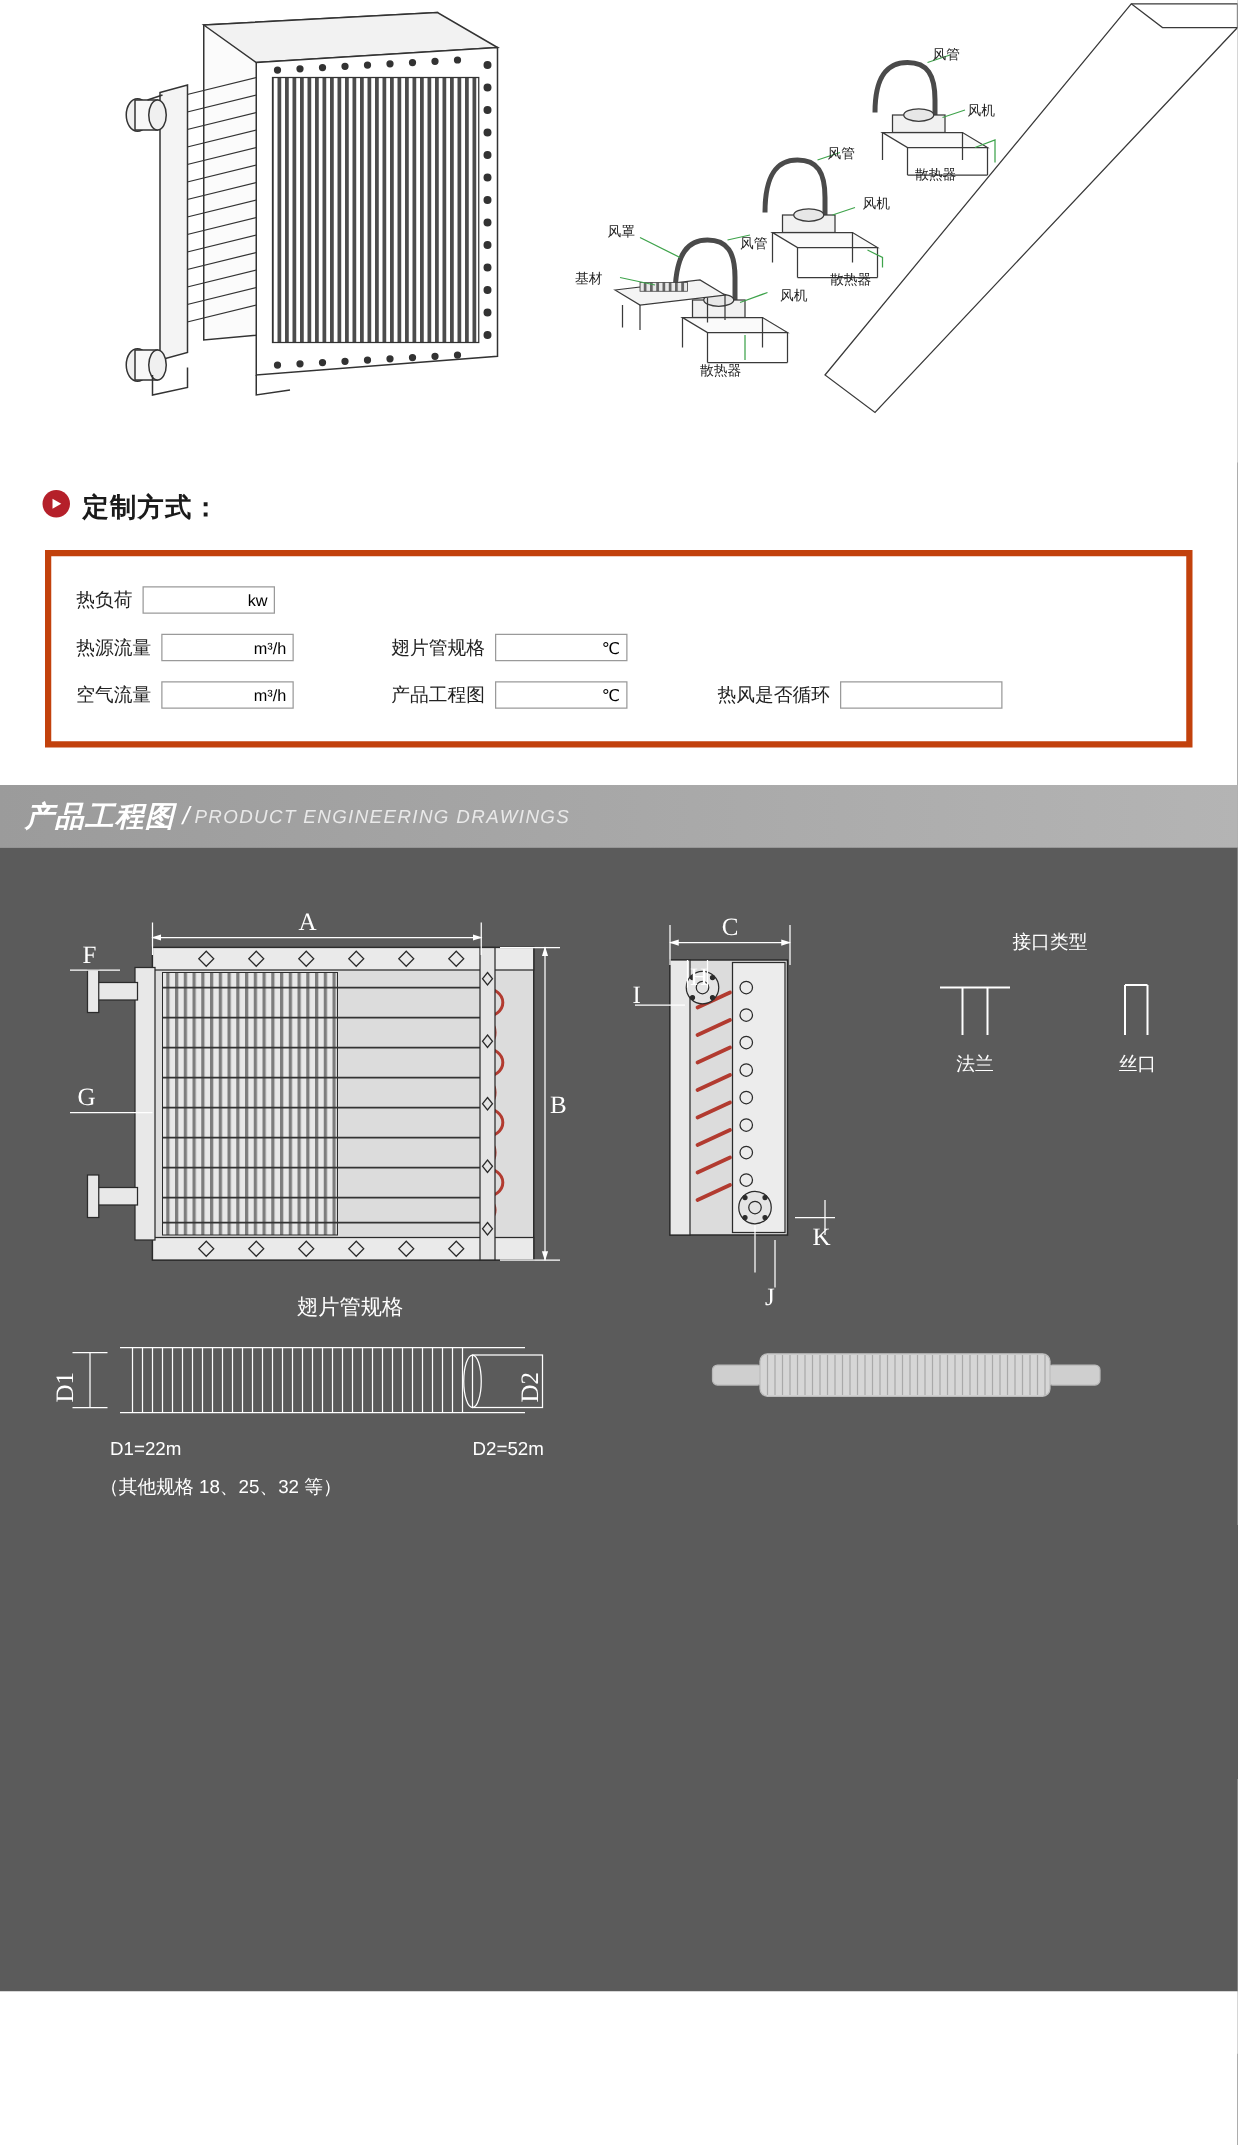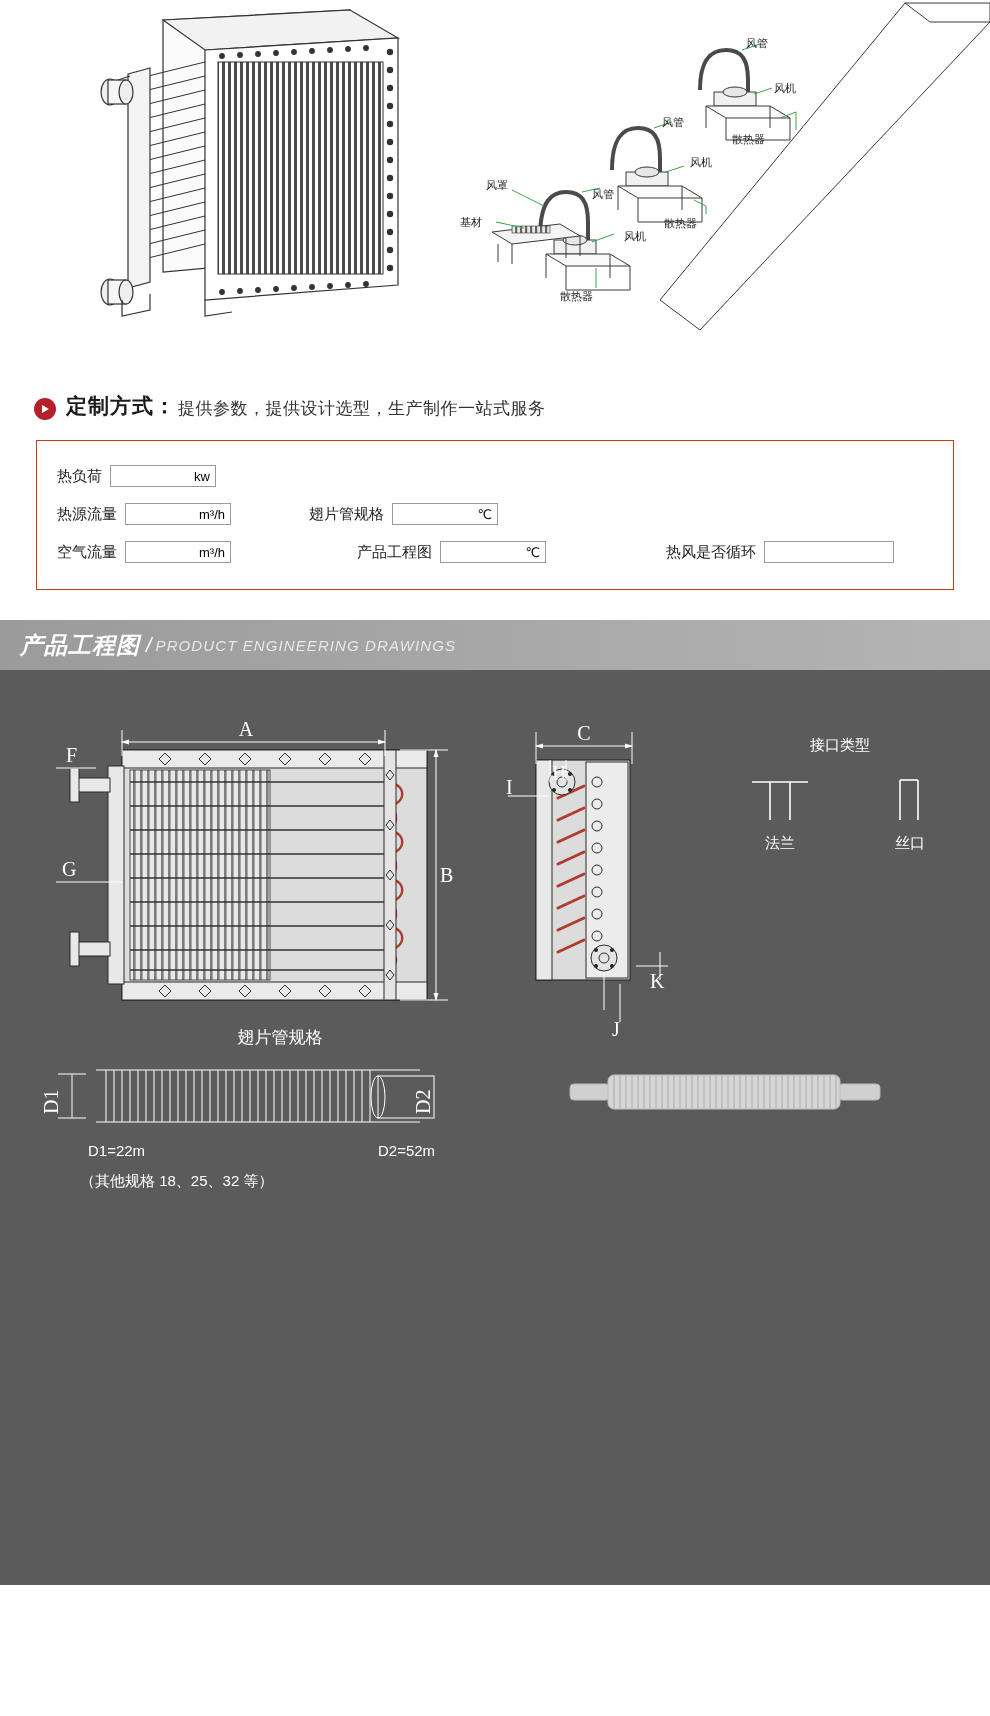--- a/index.html
+++ b/index.html
@@ -17,21 +17,21 @@
     width: 990px;
     height: 370px;
     position: relative;
     background: #fff;
   }
   .illus svg { display:block; }
 
   
   .custom-head {
     display:flex;
-    align-items:flex-end;
+    align-items:flex-start;
     padding: 22px 0 14px 34px;
     font-family: Liberation Serif, serif;
   }
   .arrow-badge {
     width: 22px; height: 22px;
     border-radius: 50%;
     background: #b5202a;
     display:inline-flex;
     align-items:center; justify-content:center;
     margin-right: 10px;
@@ -46,30 +46,30 @@
   }
   .custom-sub {
     font-size: 17px;
     color: #333;
     letter-spacing: 0.5px;
     margin-left: 2px;
   }
 
   .form-box {
     margin: 6px 36px 0 36px;
-    border: 1px solid #c2410c;
+    border: 5px solid #c2410c;
     padding: 24px 20px 26px 20px;
     text-align: right;
   }
   .form-row {
     display:flex;
     align-items:center;
     margin-bottom: 16px;
   }
-  .form-row:last-child { margin-bottom: 0; gap: 48px; }
+  .form-row:last-child { margin-bottom: 0; }
   .field {
     display:flex;
     align-items:center;
   }
   .field-label {
     font-size: 15px;
     color: #222;
     margin-right: 8px;
     white-space: nowrap;
   }
@@ -306,21 +306,20 @@
     </svg>
   </div>
 
   <div class="custom-head">
     <span class="arrow-badge">
       <svg width="12" height="12" viewBox="0 0 12 12">
           <polygon points="3,2 10,6 3,10" fill="#ffffff"></polygon>
         </svg>
     </span>
     <span class="custom-title">定制方式：</span>
-    <span class="custom-sub">提供参数，提供设计选型，生产制作一站式服务</span>
   </div>
 
   <div class="form-box">
 
     <div class="form-row">
       <div class="field">
         <span class="field-label">热负荷</span>
         <div class="field-input">
           <span class="unit">kw</span>
         </div>

